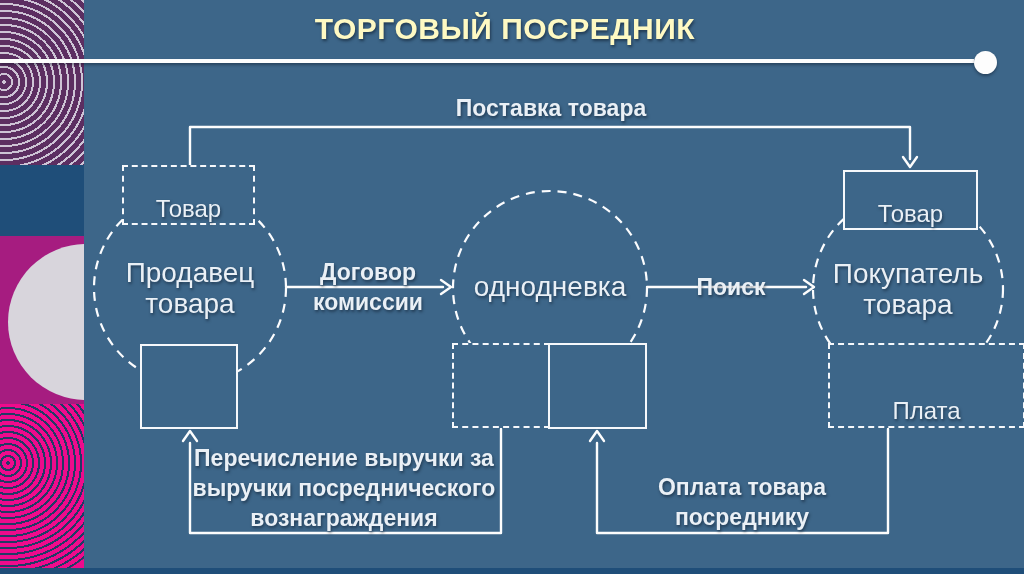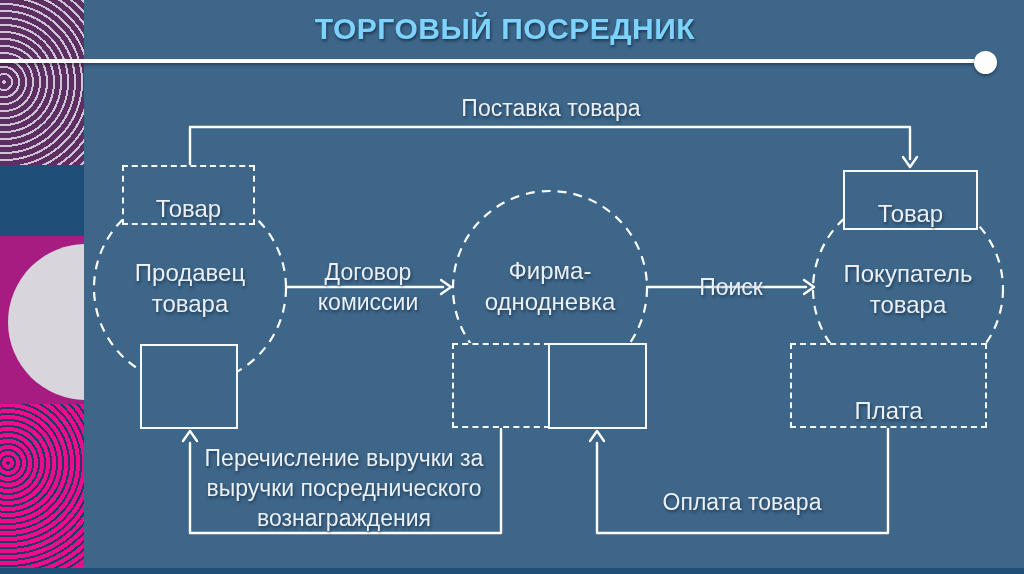--- a/index.html
+++ b/index.html
@@ -29,21 +29,21 @@
   }
   .gray-circle{
     position:absolute;left:8px;top:8px;width:156px;height:156px;
     border-radius:50%;background:#D8D5DC;
   }
   .bottom-strip{position:absolute;left:0;top:568px;width:1024px;height:6px;background:#1F4E79;z-index:2;}
 
   
   .title{
     position:absolute;left:0;top:12px;width:1010px;text-align:center;z-index:5;
-    font-size:30px;font-weight:bold;letter-spacing:.5px;color:#7dd3fc;
+    font-size:30px;font-weight:bold;letter-spacing:.5px;color:#fef9c3;
     text-shadow:1px 2px 3px rgba(8,18,32,.55);
   }
   .title-rule{
     position:absolute;left:0;top:59px;width:974px;height:4px;background:#FDFDFD;
     box-shadow:0 2px 3px rgba(8,18,32,.4);z-index:5;
   }
   .rule-dot{
     position:absolute;left:974px;top:51px;width:23px;height:23px;border-radius:50%;
     background:#FDFDFD;box-shadow:0 2px 3px rgba(8,18,32,.4);z-index:5;
   }
@@ -57,30 +57,30 @@
     display:flex;align-items:center;justify-content:flex-end;flex-direction:column;
     color:#EAF0F6;font-size:24px;text-shadow:1px 2px 3px rgba(8,18,32,.5);
   }
   .b-dashed{border:2px dashed #F6F8FB;}
   .b-solid{border:2px solid #F6F8FB;}
   .goods-left{left:122px;top:165px;width:133px;height:60px;}
   .goods-right{left:843px;top:170px;width:135px;height:60px;}
   .seller-money{left:140px;top:344px;width:98px;height:85px;}
   .firm-dashed{left:452px;top:343px;width:98px;height:85px;}
   .firm-solid{left:548px;top:343px;width:99px;height:86px;z-index:3;}
-  .payment-box{left:790px;top:343px;width:197px;height:85px;line-height:30px;}
+  .payment-box{left:828px;top:343px;width:197px;height:85px;line-height:30px;}
 
   
   .lbl{
     position:absolute;transform:translate(-50%,-50%);z-index:3;
     text-align:center;color:#EAF0F6;white-space:nowrap;
     text-shadow:1px 2px 3px rgba(8,18,32,.5);
   }
-  .node-lbl{font-size:24px;line-height:31px;text-align:center;}
-  .edge-lbl{font-size:23px;line-height:30px;}
+  .node-lbl{font-size:28px;line-height:31px;text-align:center;}
+  .edge-lbl{font-size:23px;line-height:30px;font-weight:bold;}
   .seller-lbl{left:190px;top:288px;}
   .firm-lbl{left:550px;top:286px;}
   .buyer-lbl{left:908px;top:289px;}
   .top-flow-lbl{left:551px;top:108px;}
   .commission-lbl{left:368px;top:287px;}
   .search-lbl{left:731px;top:287px;}
   .remittance-lbl{left:344px;top:488px;}
   .payment-lbl{left:742px;top:502px;}
 </style>
 </head>
@@ -140,21 +140,20 @@
 <div class="box b-solid firm-solid"></div>
 <div class="box b-dashed payment-box">
   <span>Плата</span>
 </div>
 
 <div class="lbl node-lbl seller-lbl">
   <div>Продавец</div>
   <div>товара</div>
 </div>
 <div class="lbl node-lbl firm-lbl">
-  <div>Фирма-</div>
   <div>однодневка</div>
 </div>
 <div class="lbl node-lbl buyer-lbl">
   <div>Покупатель</div>
   <div>товара</div>
 </div>
 
 <div class="lbl edge-lbl top-flow-lbl">Поставка товара</div>
 <div class="lbl edge-lbl commission-lbl">
   <div>Договор</div>
@@ -163,13 +162,14 @@
 <div class="lbl edge-lbl search-lbl">
   <div>Поиск</div>
 </div>
 <div class="lbl edge-lbl remittance-lbl">
   <div>Перечисление выручки за</div>
   <div>выручки посреднического</div>
   <div>вознаграждения</div>
 </div>
 <div class="lbl edge-lbl payment-lbl">
   <div>Оплата товара</div>
+  <div>посреднику</div>
 </div>
 
 </body></html>

